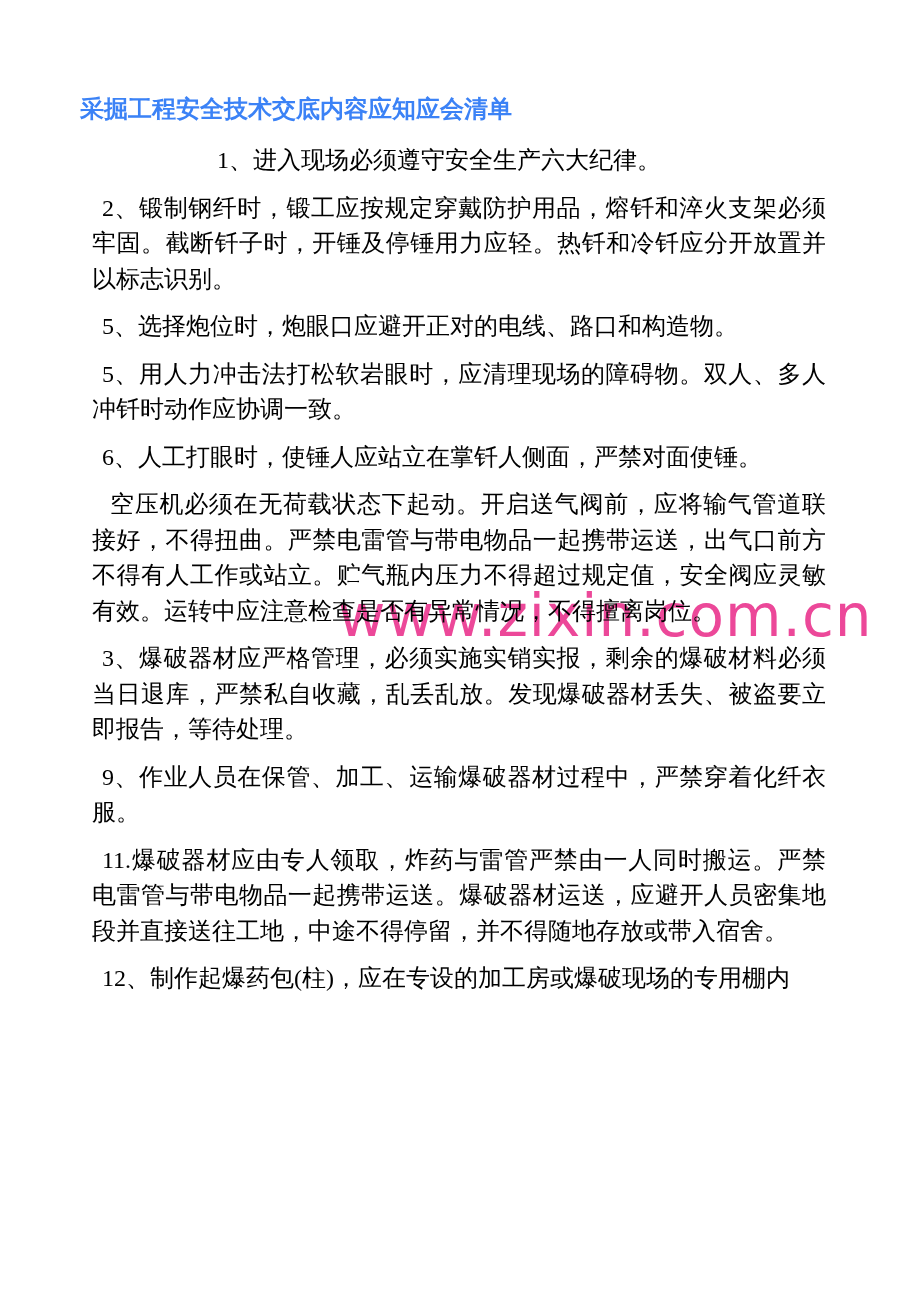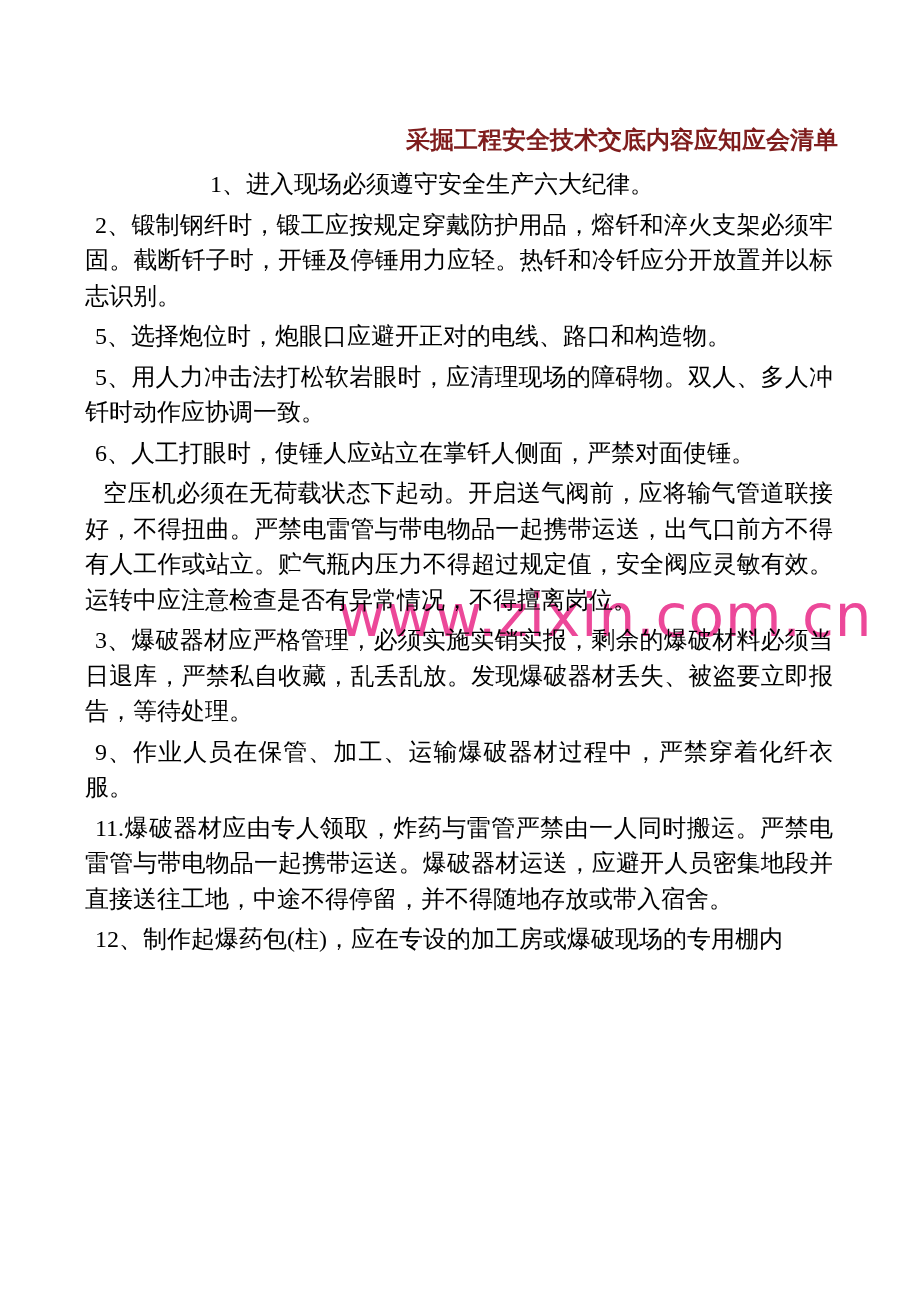--- a/index.html
+++ b/index.html
@@ -31,32 +31,32 @@
   }
   .content {
     position: absolute;
     left: 80px;
     top: 0;
     width: 758px;
     z-index: 1;
   }
   .doc-title {
     margin: 0;
-    padding-top: 118px;
+    padding-top: 87px;
     height: 44px;
     line-height: 44px;
-    text-align: right;
+    text-align: left;
     font-family: "Liberation Sans", "DejaVu Sans", sans-serif;
     font-weight: bold;
     font-size: 24px;
-    color: #7f1d1d;
+    color: #3b82f6;
     white-space: nowrap;
   }
   p.para {
-    margin: 5px;
+    margin: 12px;
     padding: 0;
     font-size: 24px;
     line-height: 35.5px;
     color: #000000;
     text-align: justify;
     text-indent: 10px;
     word-break: break-all;
   }
   p.para-first {
     text-indent: 125px;

